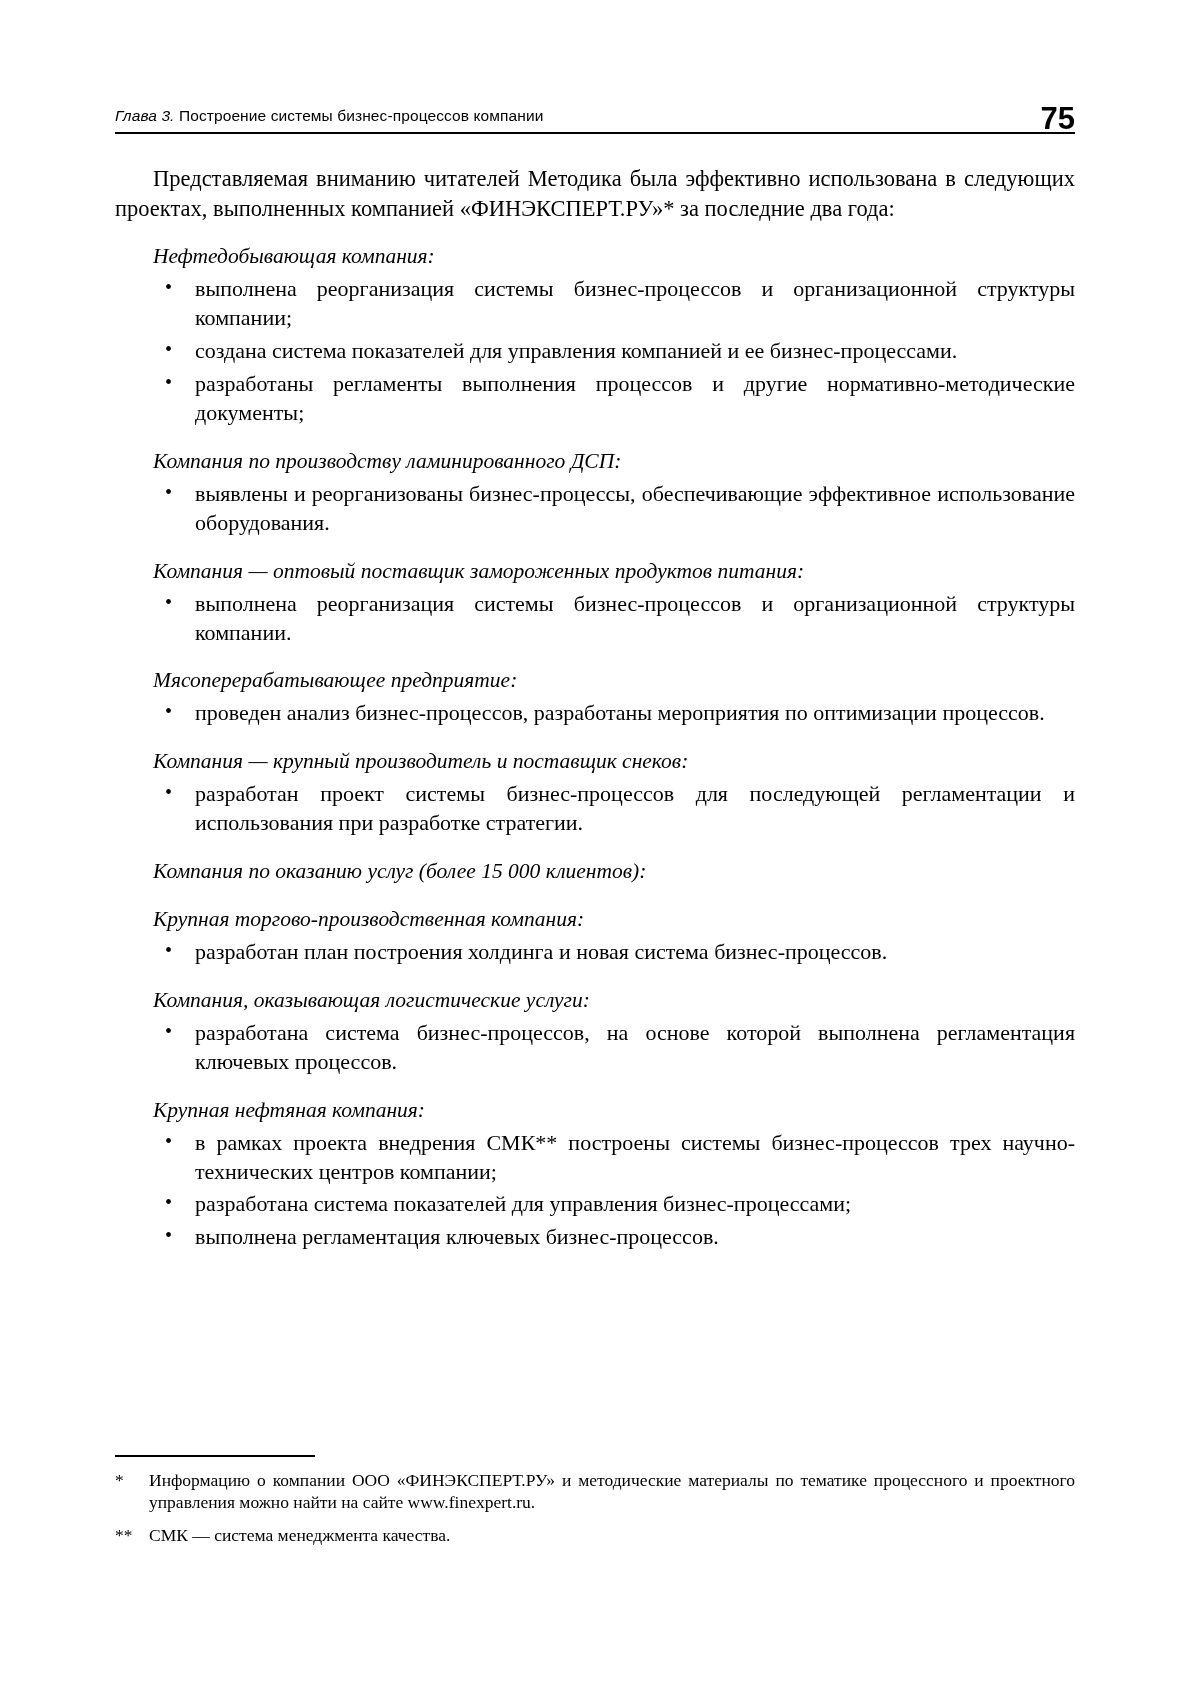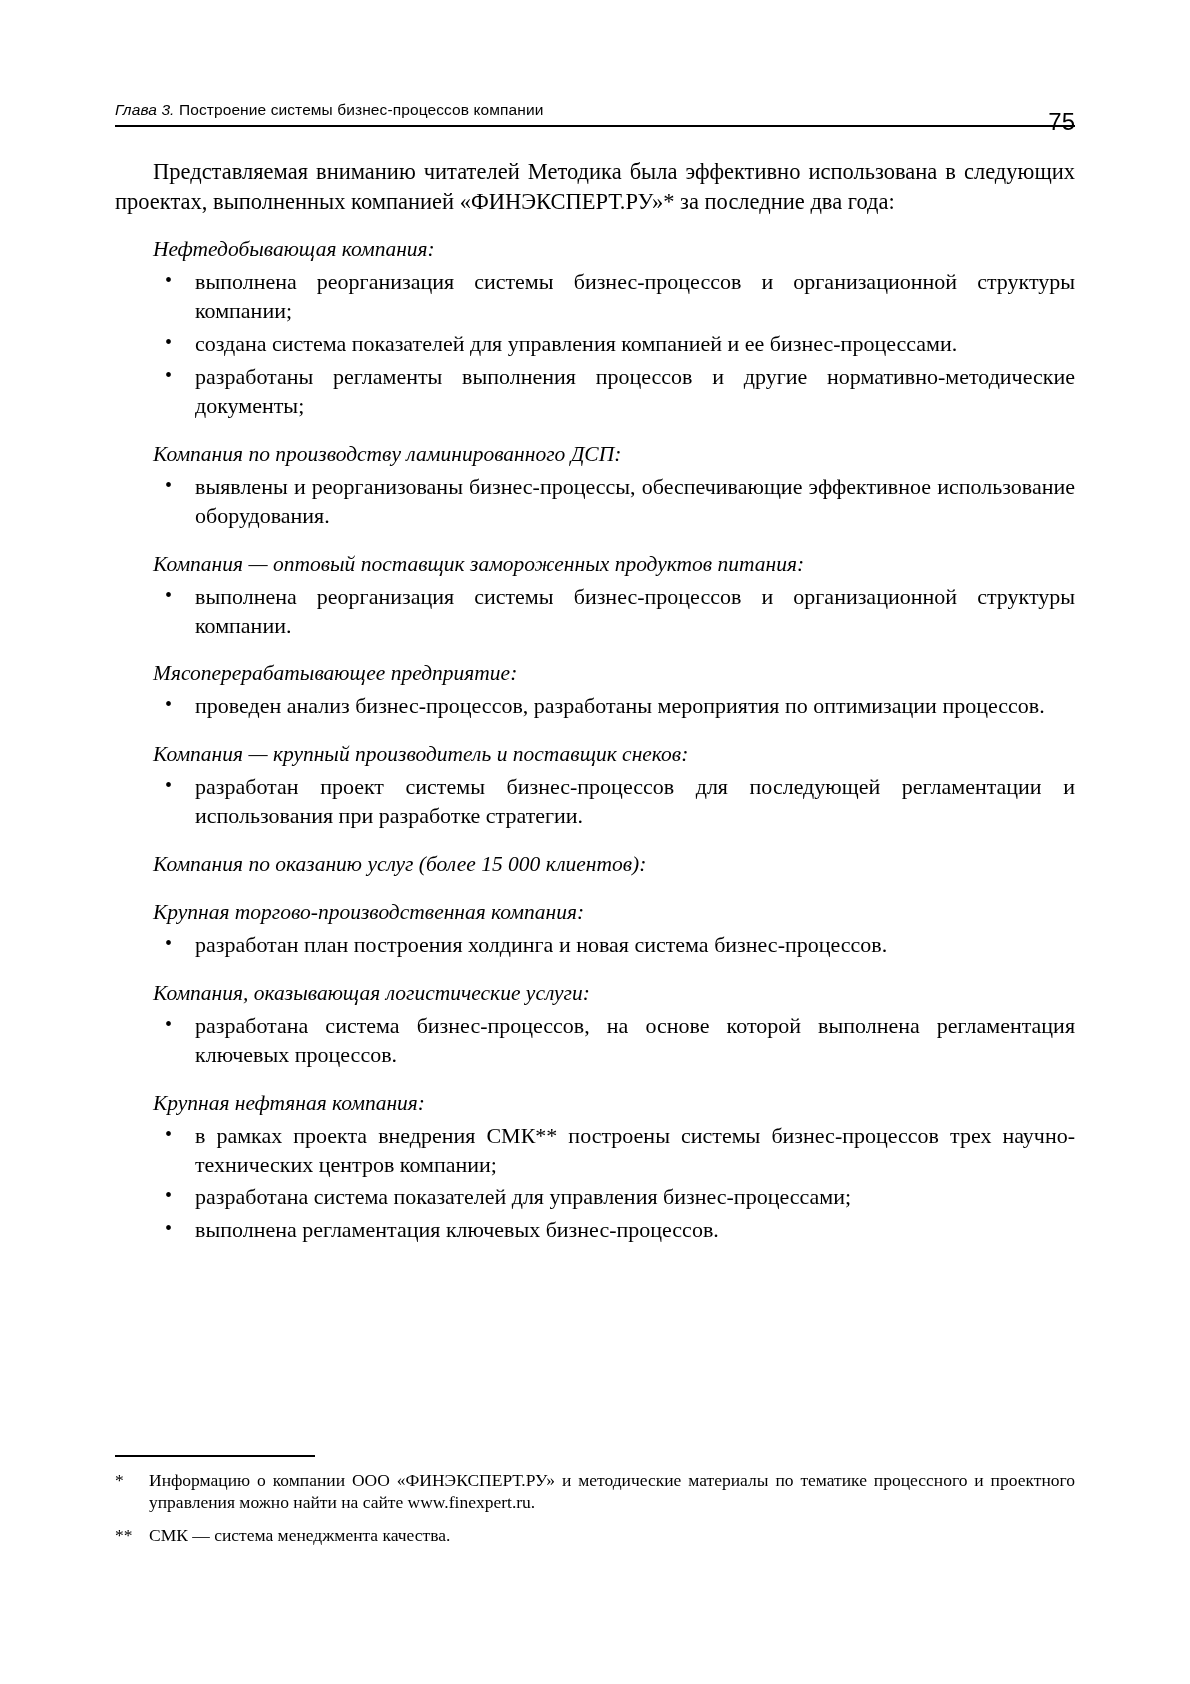--- a/index.html
+++ b/index.html
@@ -35,25 +35,25 @@
   .header-left {
     font-family: "Liberation Sans", sans-serif;
     font-size: 15.5px;
     letter-spacing: 0.1px;
   }
   .header-left .chap {
     font-style: italic;
   }
   .page-number {
     font-family: "Liberation Sans", sans-serif;
-    font-size: 24px;
-    font-weight: 400;
+    font-size: 31px;
+    font-weight: 700;
     line-height: 1;
     position: relative;
-    top: 15px;
+    top: 8px;
   }
 
   
   .intro {
     font-size: 22.5px;
     line-height: 1.32;
     text-align: justify;
     text-indent: 38px;
     margin: 4px 0 6px 0;
     hyphens: none;

